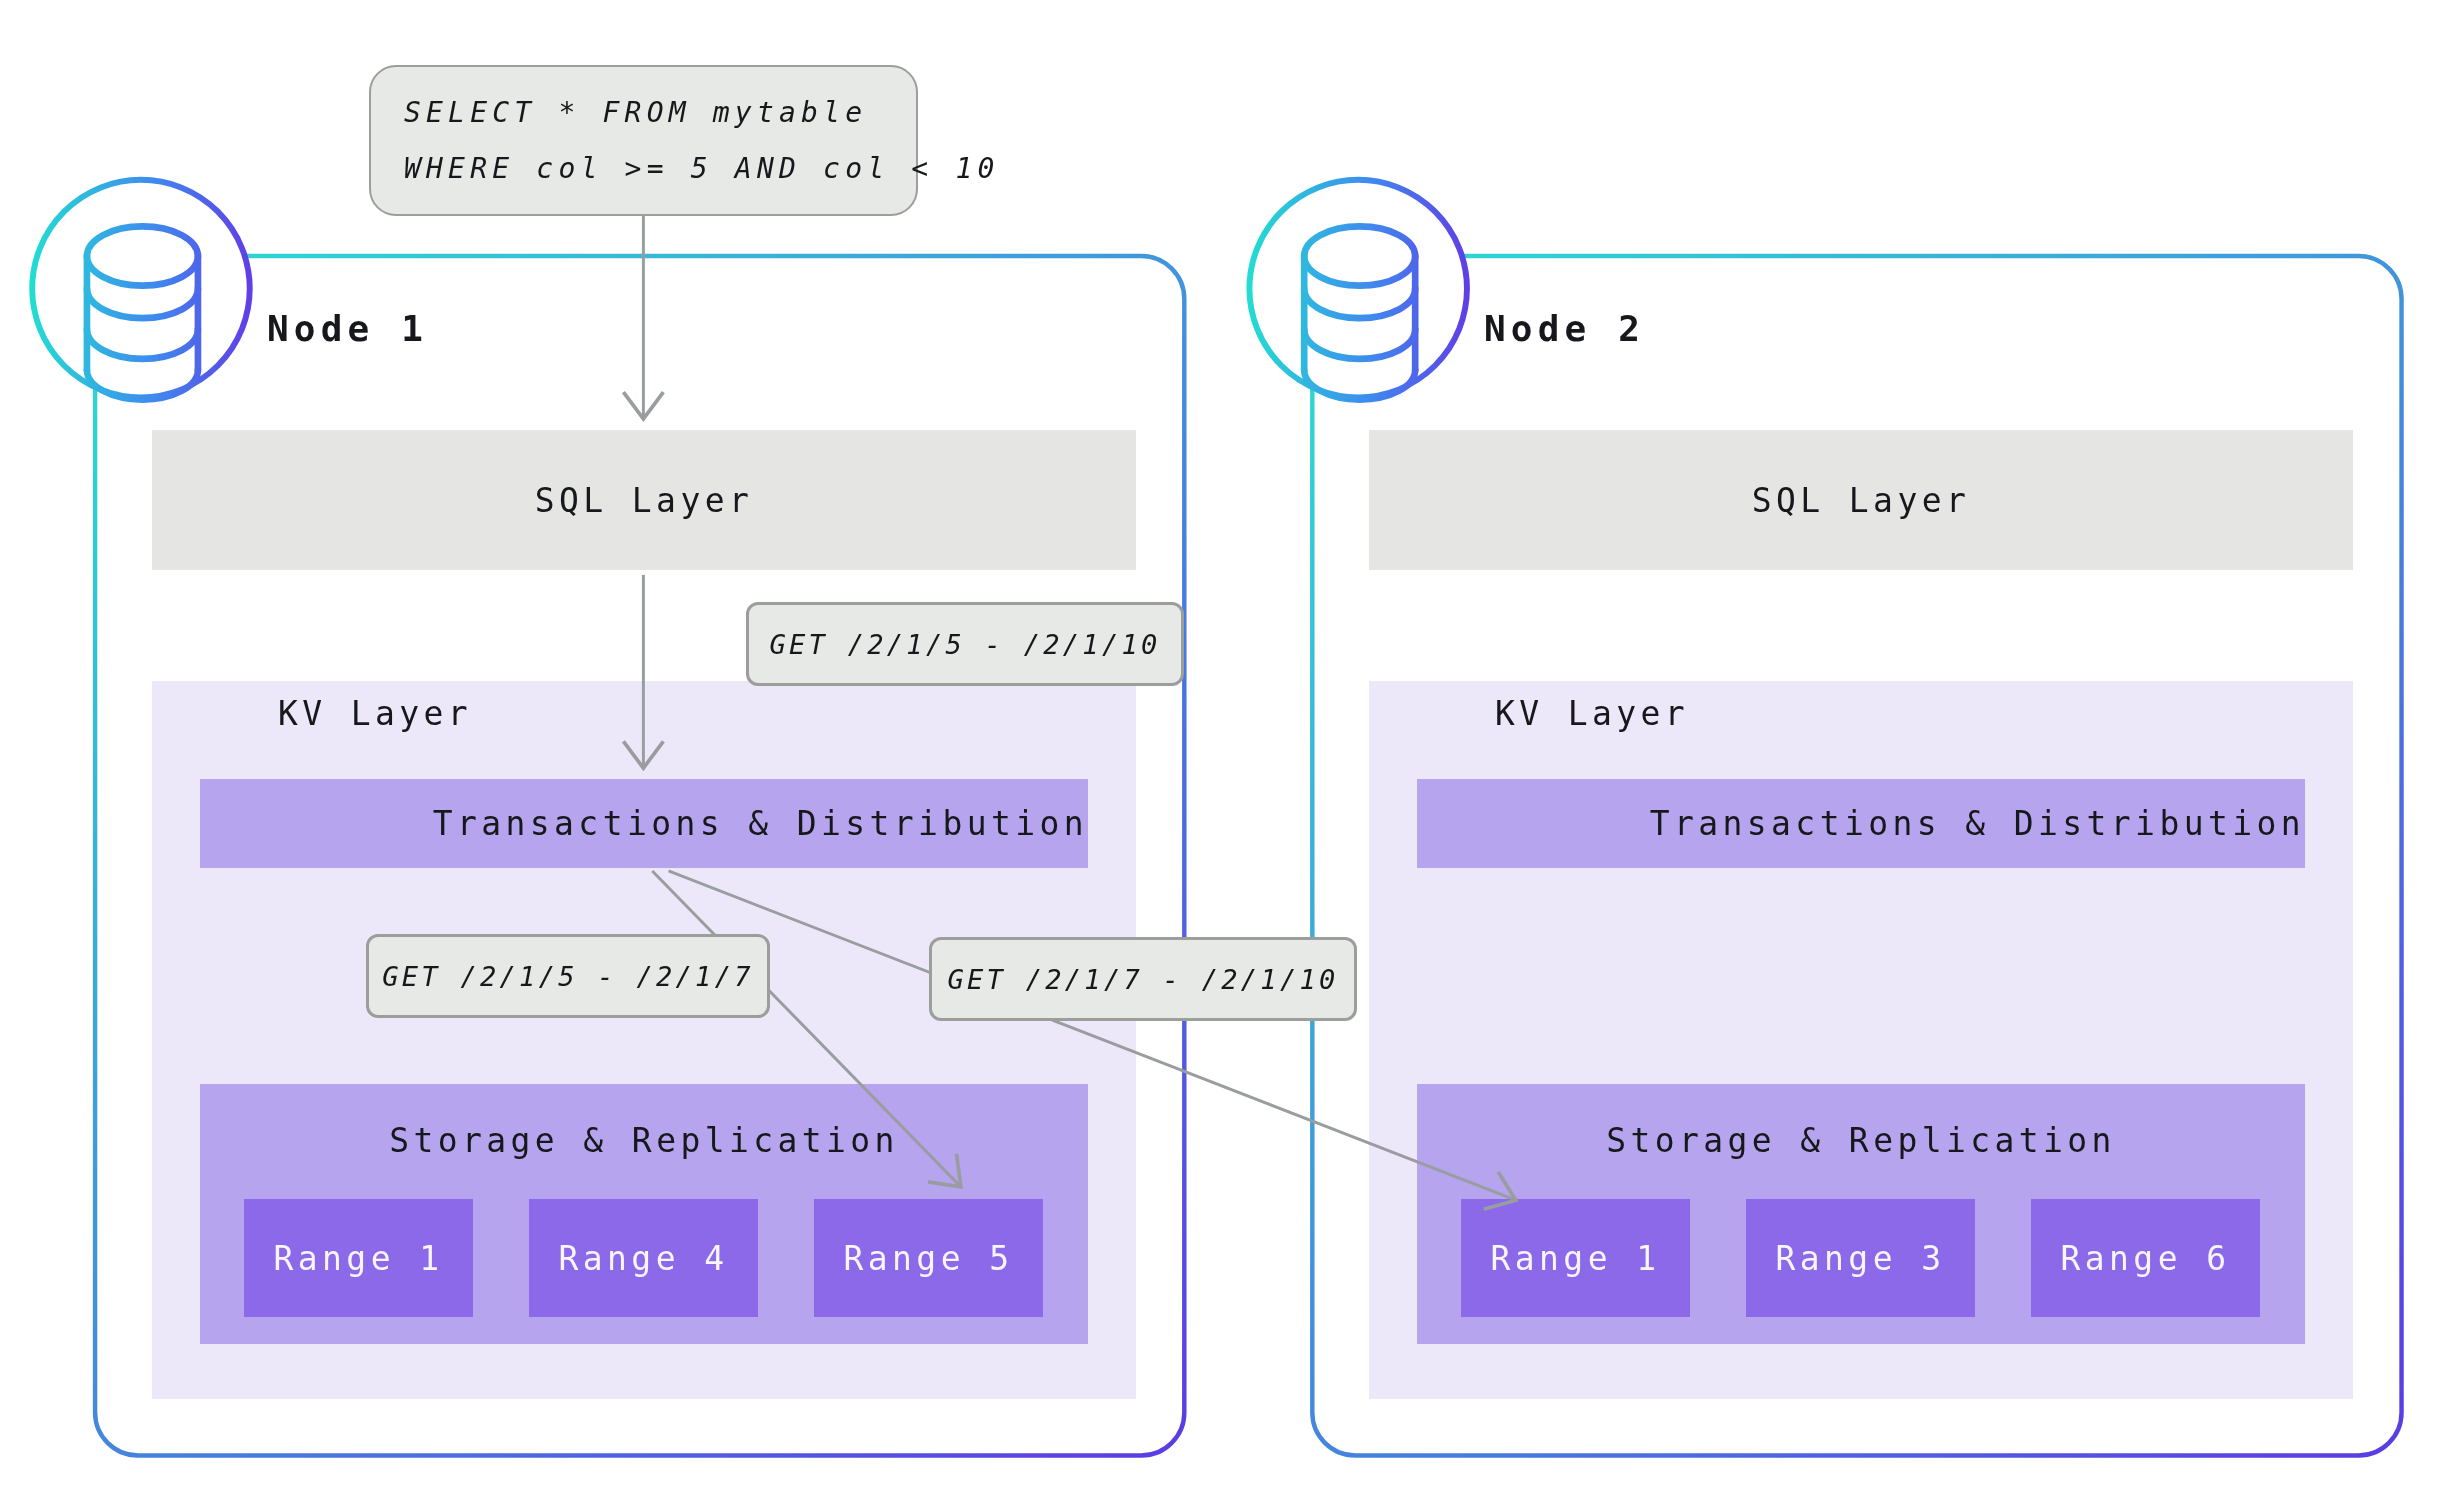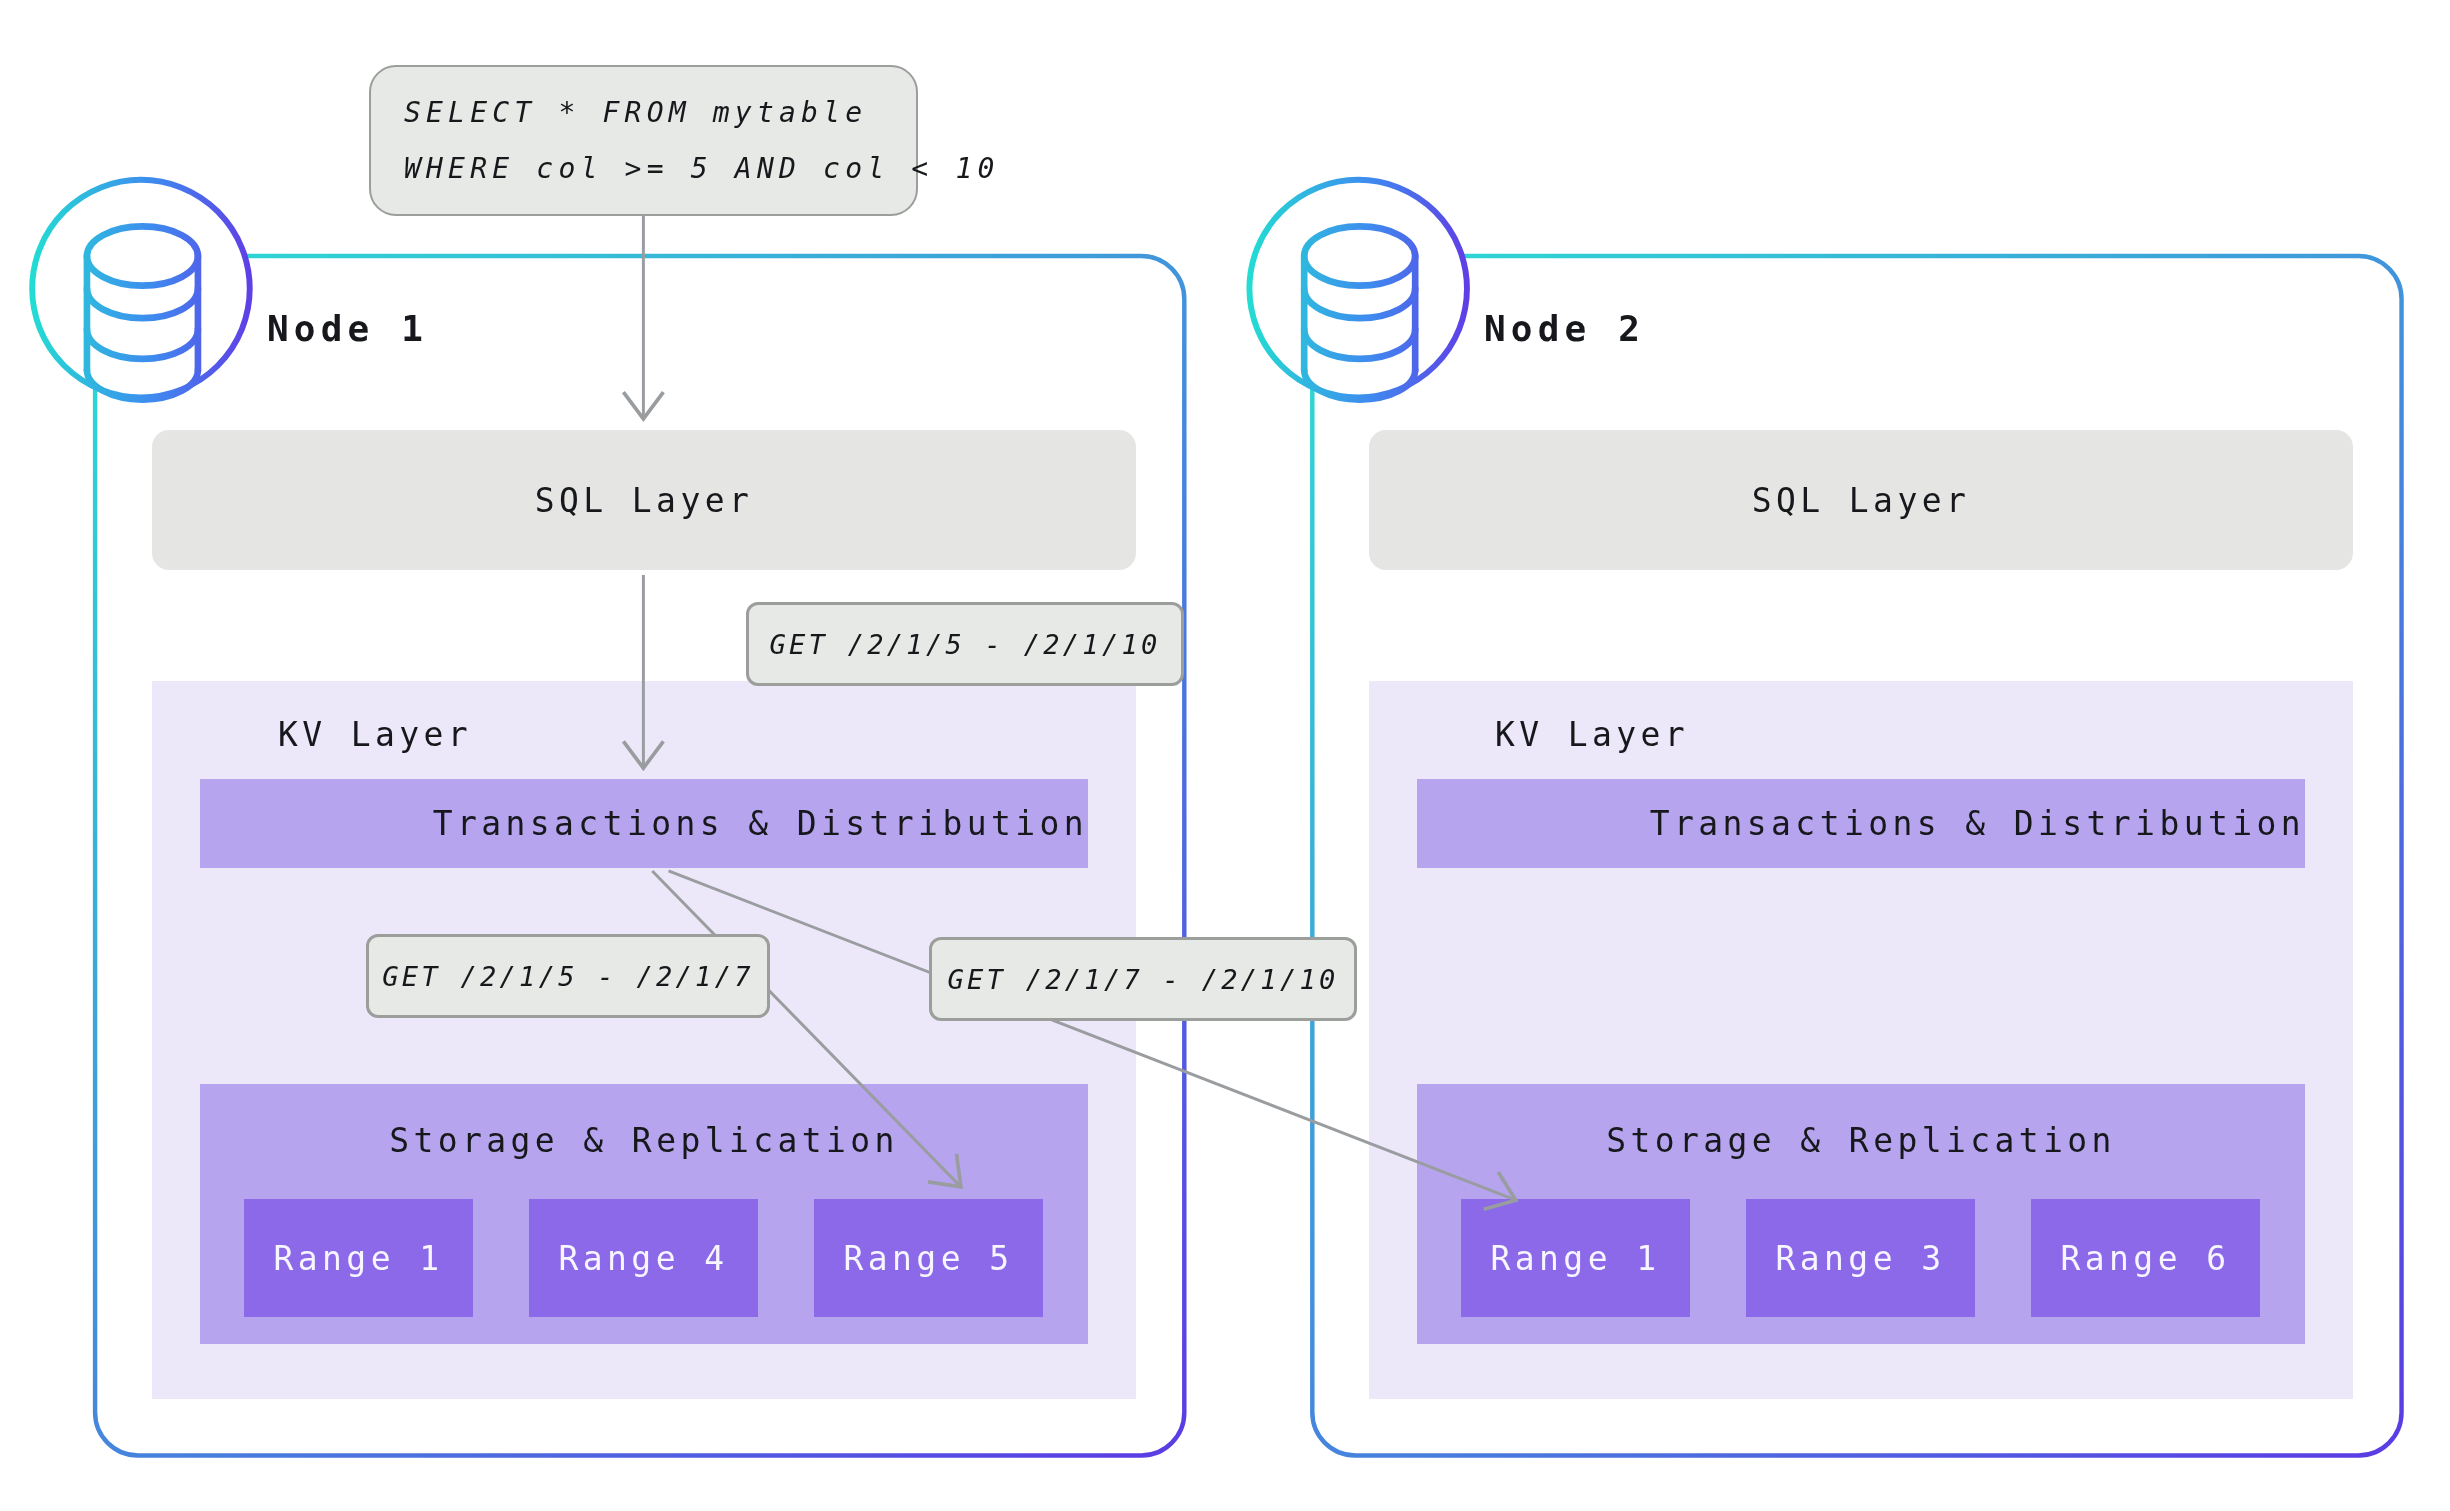--- a/index.html
+++ b/index.html
@@ -35,25 +35,25 @@
 
   
   .node{width:1094px;height:1204px;z-index:1;}
   .node-title{
     left:174px;top:53px;height:43px;display:flex;align-items:center;
     font-size:36px;font-weight:bold;letter-spacing:5.2px;white-space:pre;
   }
   .sql-bar{
     left:59px;top:176px;width:984px;height:140px;background:var(--gray_bar);
     display:flex;align-items:center;justify-content:center;
-    font-size:33px;letter-spacing:4.4px;white-space:pre;border-radius:17px;
+    font-size:33px;letter-spacing:4.4px;white-space:pre;
   }
   .kv-panel{left:59px;top:427px;width:984px;height:718px;background:var(--panel_lavender);}
   .kv-title{
-    left:126px;top:33px;height:41px;display:flex;align-items:center;
+    left:126px;top:12px;height:41px;display:flex;align-items:center;
     font-size:33px;letter-spacing:4.4px;white-space:pre;
   }
   .td-bar{
     left:48px;top:98px;width:888px;height:89px;background:var(--bar_purple);
     display:flex;align-items:center;justify-content:flex-end;
     font-size:33px;letter-spacing:4.4px;white-space:pre;
   }
   .sr-panel{left:48px;top:403px;width:888px;height:260px;background:var(--bar_purple);}
   .sr-title{
     left:0;top:0;width:100%;height:113px;display:flex;align-items:center;justify-content:center;

